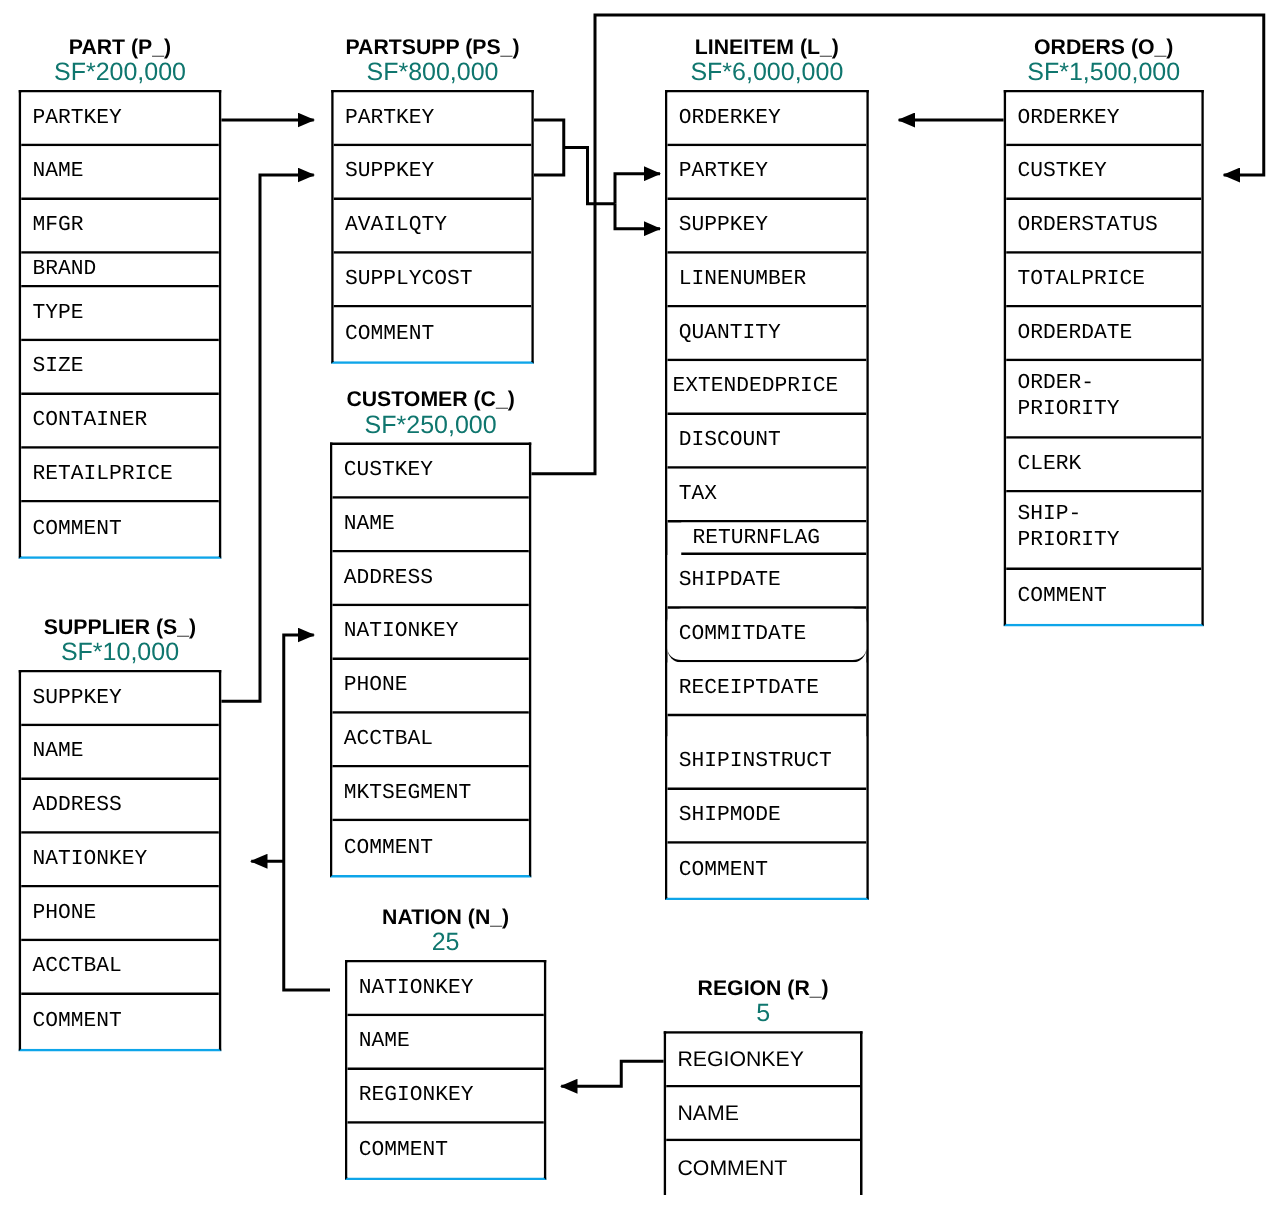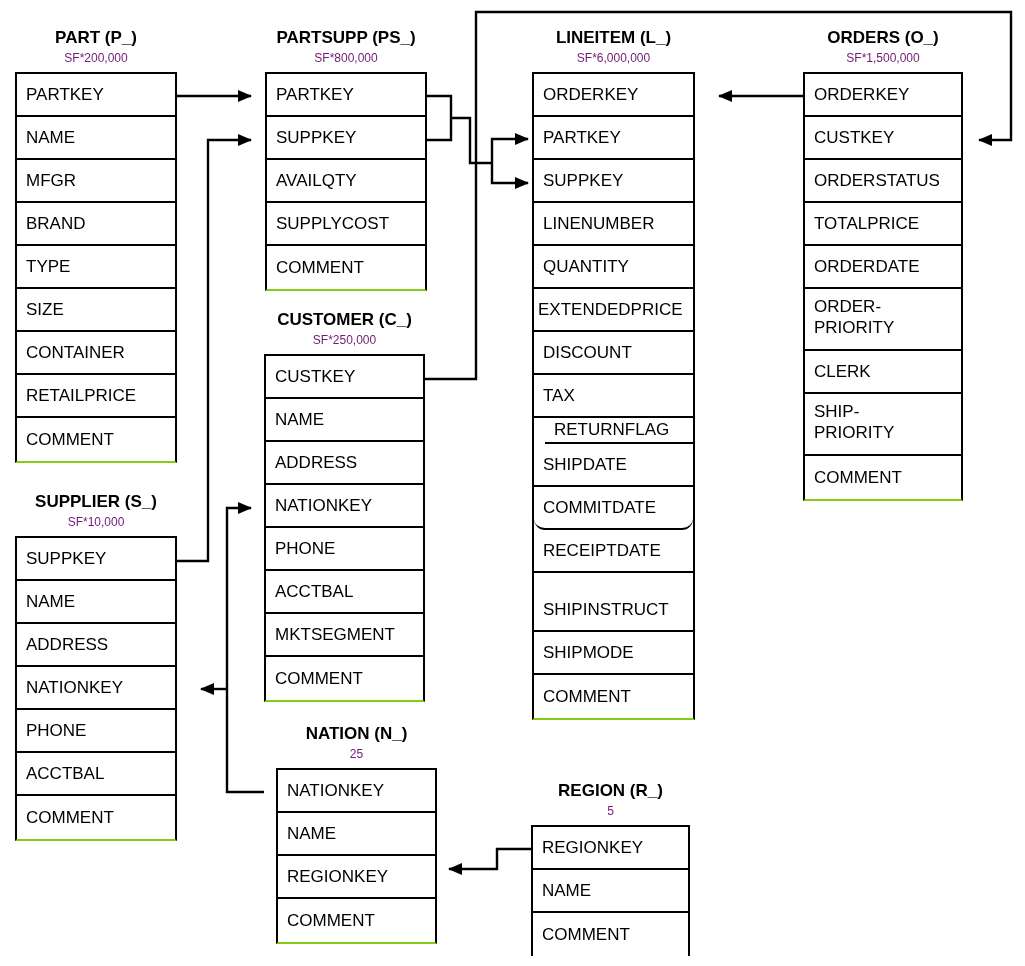--- a/index.html
+++ b/index.html
@@ -28,34 +28,35 @@
   }
   .tbl-title {
     font-size: 17px;
     font-weight: bold;
     color: #000000;
     text-align: center;
     line-height: 20px;
     white-space: nowrap;
   }
   .tbl-card {
-    font-size: 12px;
-    color: #701a75;
+    font-size: 20px;
+    color: #0f766e;
     text-align: center;
     line-height: 20px;
     white-space: nowrap;
   }
   .tbl-box {
     border: 2px solid #000000;
     border-bottom: none;
     background: #ffffff;
     box-sizing: border-box;
   }
   .tbl-box.closed {
-    border-bottom: 2px solid #84cc16;
+    border-bottom: 2px solid #0ea5e9;
+    font-family: Liberation Mono, monospace;
   }
   .field {
     border-bottom: 2px solid #000000;
     box-sizing: border-box;
     font-size: 17px;
     color: #000000;
     padding: 0 0 0 9px;
     display: flex;
     align-items: center;
     background: #ffffff;
@@ -104,21 +105,21 @@
     </g>
   </svg>
 
   <div class="table-block" style="left:15px; top:28px; width:162px;">
     <div class="tbl-title">PART (P_)</div>
     <div class="tbl-card">SF*200,000</div>
     <div class="tbl-box closed" style="margin-top:4px;">
       <div class="field" style="height:43px;">PARTKEY</div>
       <div class="field" style="height:43px;">NAME</div>
       <div class="field" style="height:43px;">MFGR</div>
-      <div class="field" style="height:43px;">BRAND</div>
+      <div class="field" style="height:27px;">BRAND</div>
       <div class="field" style="height:43px;">TYPE</div>
       <div class="field" style="height:43px;">SIZE</div>
       <div class="field" style="height:43px;">CONTAINER</div>
       <div class="field" style="height:43px;">RETAILPRICE</div>
       <div class="field" style="height:43px; border-bottom:none;">COMMENT</div>
     </div>
   </div>
 
   <div class="table-block" style="left:265px; top:28px; width:162px;">
     <div class="tbl-title">PARTSUPP (PS_)</div>

